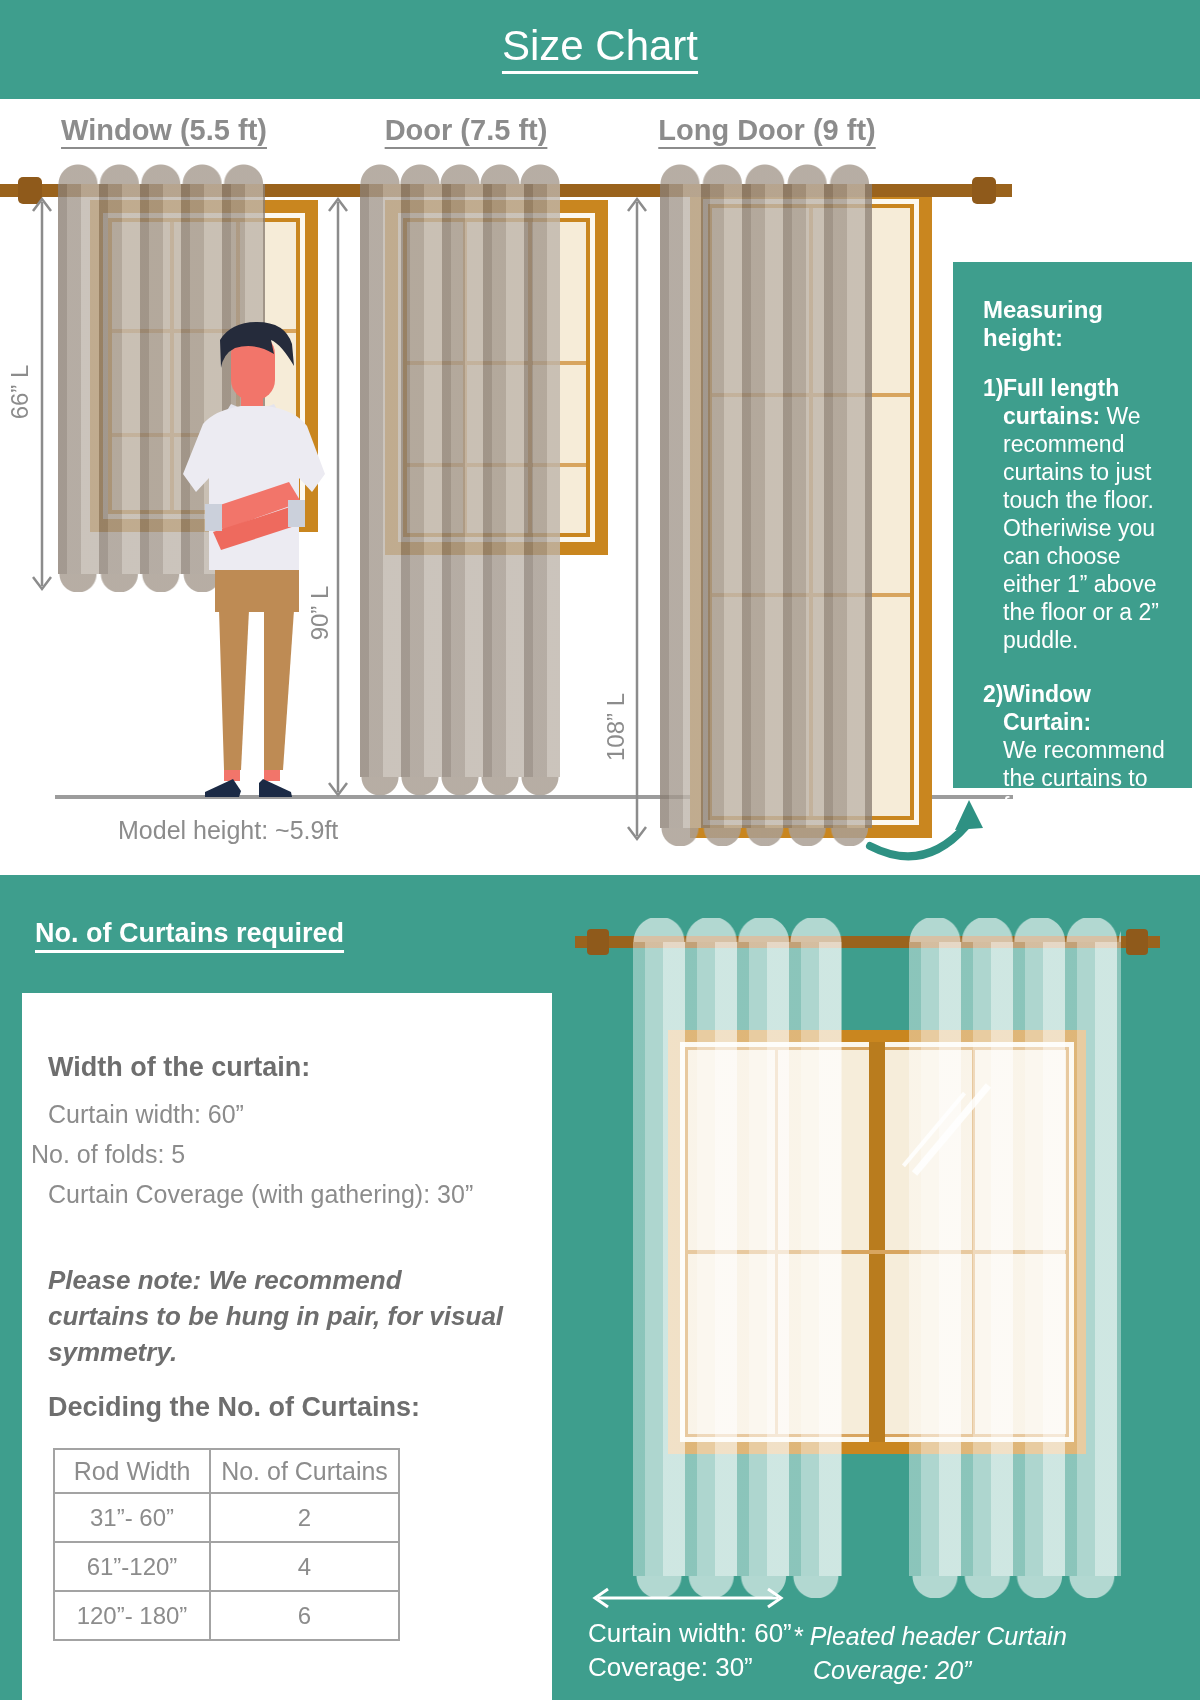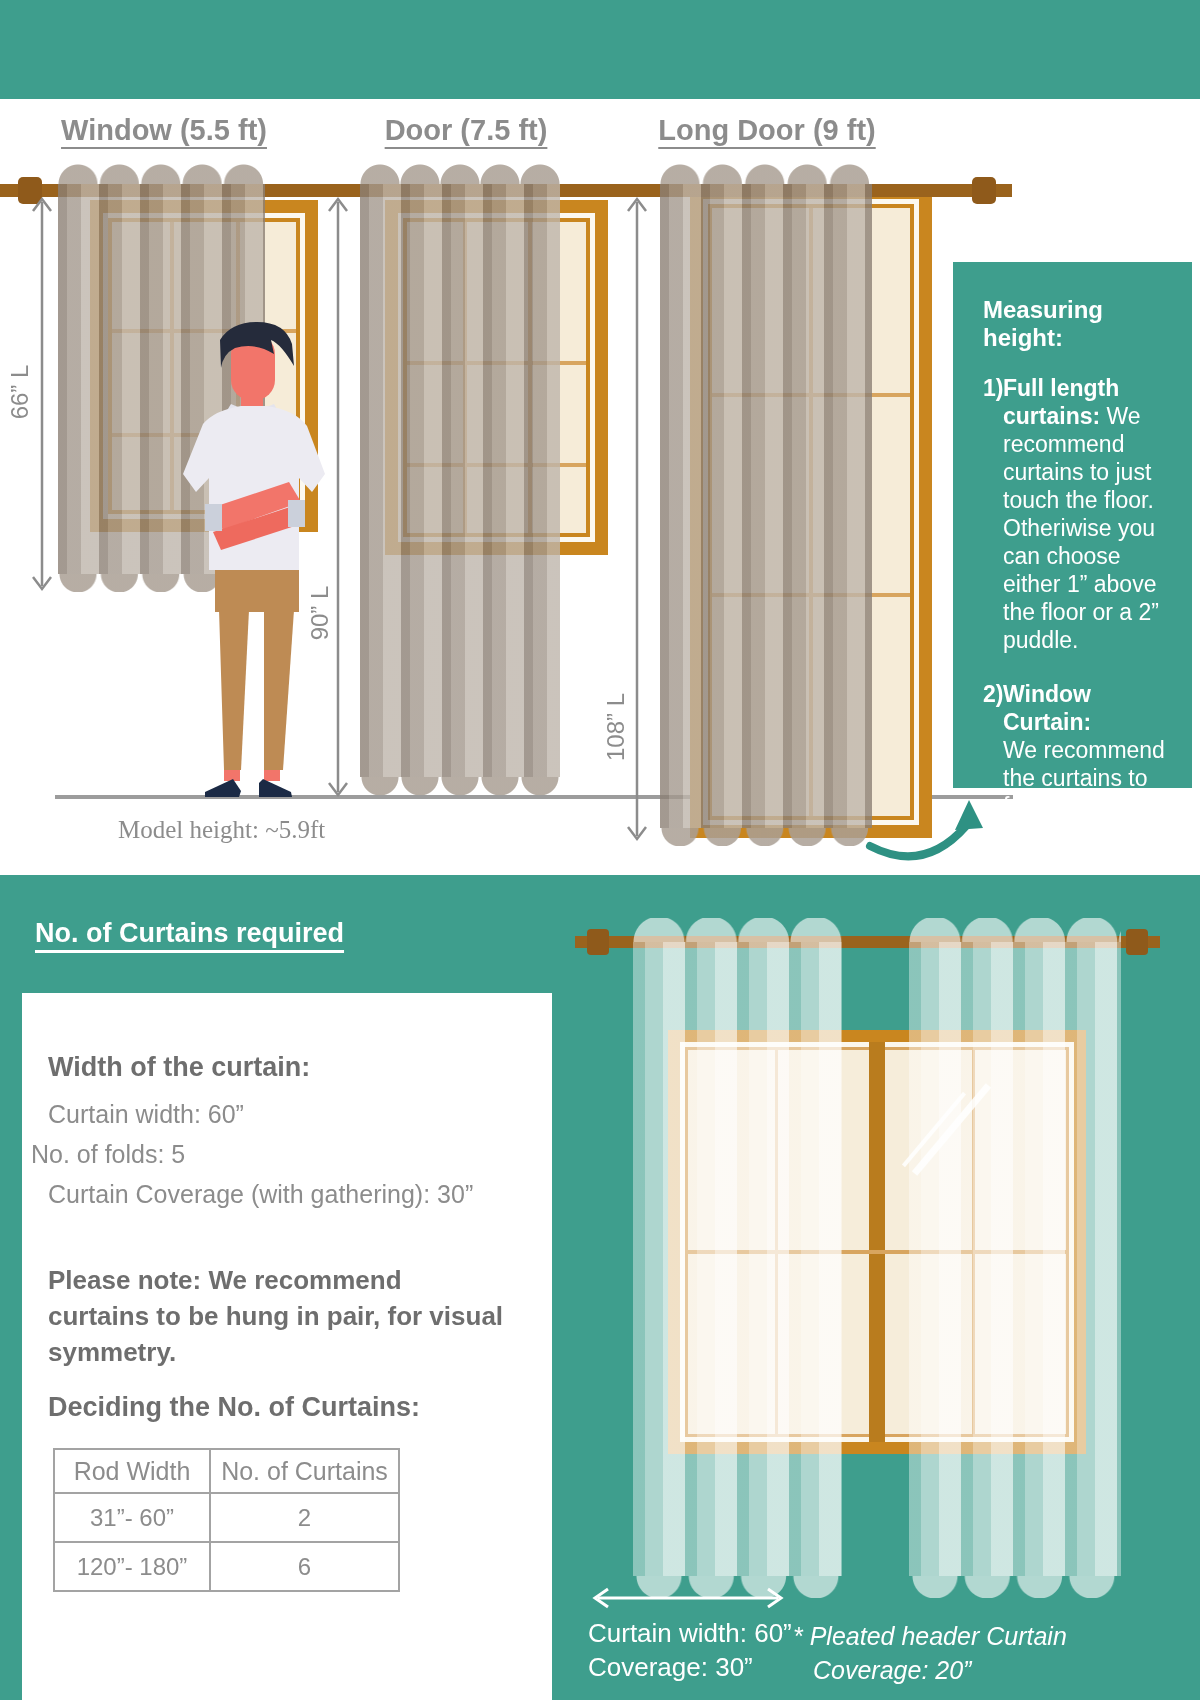--- a/index.html
+++ b/index.html
@@ -33,21 +33,21 @@
   .curtain-top{height:22px;z-index:5;
         background-image:radial-gradient(circle 20px at 20px 22px, rgba(170,159,148,0.85) 19px, transparent 20px);
         background-size:41.4px 22px;background-repeat:repeat-x;}
   .curtain-bot{height:18px;z-index:5;
         background-image:radial-gradient(circle 19px at 20px 0px, rgba(170,159,148,0.85) 18px, transparent 19px);
         background-size:41.4px 18px;background-repeat:repeat-x;}
 
   .dim-arrow{z-index:7;}
   .rot-label{color:#8C8C8C;font-size:24px;text-align:center;transform:rotate(-90deg);z-index:7;white-space:nowrap;}
 
-  .model-note{left:118px;top:816px;width:240px;color:#8C8C8C;font-size:25px;z-index:7;font-family:Liberation Serif, serif;}
+  .model-note{left:118px;top:816px;width:240px;color:#8C8C8C;font-size:25px;z-index:7;}
 
   .measure-box{left:953px;top:262px;width:239px;height:526px;background:#3E9E8D;color:#ffffff;
                box-sizing:border-box;padding:34px 20px 16px 30px;font-size:23px;line-height:28px;z-index:8;}
   .mb-title{font-weight:bold;font-size:24px;margin:0 0 22px 0;}
   .mb-item{position:relative;padding-left:20px;margin:0 0 26px 0;}
   .mb-num{position:absolute;left:0;top:0;font-weight:bold;}
   .mb-block{display:block;}
 
   .person-svg{left:175px;top:318px;z-index:6;}
   .curve-arrow{left:862px;top:798px;z-index:7;}
@@ -90,20 +90,21 @@
   .ct-row td{height:45px;}
   .ct-c1{width:152px;}
   .ct-c2{width:185px;}
 </style>
 </head>
 <body>
 
 <div class="page">
 
   <div class="abs top-band"></div>
+  <div class="abs title">Size Chart</div>
 
   <div class="abs col-label" style="left:52px;width:224px;">Window (5.5 ft)</div>
   <div class="abs col-label" style="left:354px;width:224px;">Door (7.5 ft)</div>
   <div class="abs col-label" style="left:648px;width:238px;">Long Door (9 ft)</div>
 
   <div class="abs floor"></div>
 
   <div class="abs rod"></div>
   <div class="abs rod-knob" style="left:18px;"></div>
   <div class="abs rod-knob" style="left:972px;"></div>
@@ -197,33 +198,37 @@
 
   <div class="abs bottom-band"></div>
   <div class="abs b-heading">No. of Curtains required</div>
   <div class="abs panel"></div>
 
   <div class="abs g-bold" style="left:48px;top:1052px;">Width of the curtain:</div>
   <div class="abs g-text" style="left:48px;top:1100px;">Curtain width: 60”</div>
   <div class="abs g-text" style="left:31px;top:1140px;">No. of folds: 5</div>
   <div class="abs g-text" style="left:48px;top:1180px;">Curtain Coverage (with gathering): 30”</div>
 
-  <div class="abs g-bold" style="left:48px;top:1262px;width:460px;font-size:26px;line-height:36px;">Please note: We recommend curtains to be hung in pair, for visual symmetry.</div>
+  <div class="abs g-bold" style="left:48px;top:1262px;width:460px;font-size:26px;line-height:36px;font-style:italic;">Please note: We recommend curtains to be hung in pair, for visual symmetry.</div>
 
   <div class="abs g-bold" style="left:48px;top:1392px;">Deciding the No. of Curtains:</div>
 
   <table class="curt-table">
     <tbody>
         <tr class="ct-head">
       <td class="ct-c1">Rod Width</td>
       <td class="ct-c2">No. of Curtains</td>
     </tr>
     <tr class="ct-row">
       <td>31”- 60”</td>
       <td>2</td>
+    </tr>
+    <tr class="ct-row">
+      <td>61”-120”</td>
+      <td>4</td>
     </tr>
     <tr class="ct-row">
       <td>120”- 180”</td>
       <td>6</td>
     </tr>
   </tbody>
     </table>
 
   <div class="abs win2">
     <div class="win2-div"></div>

